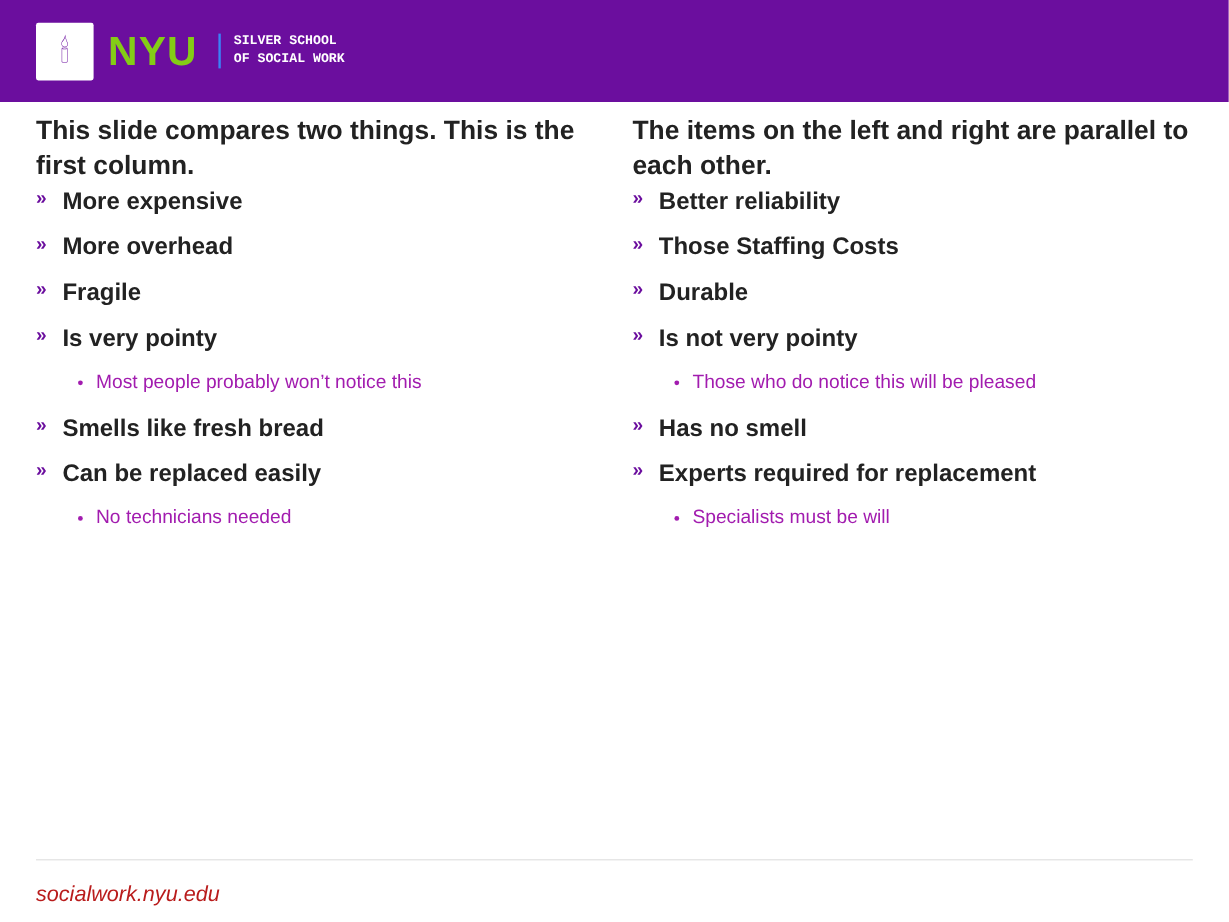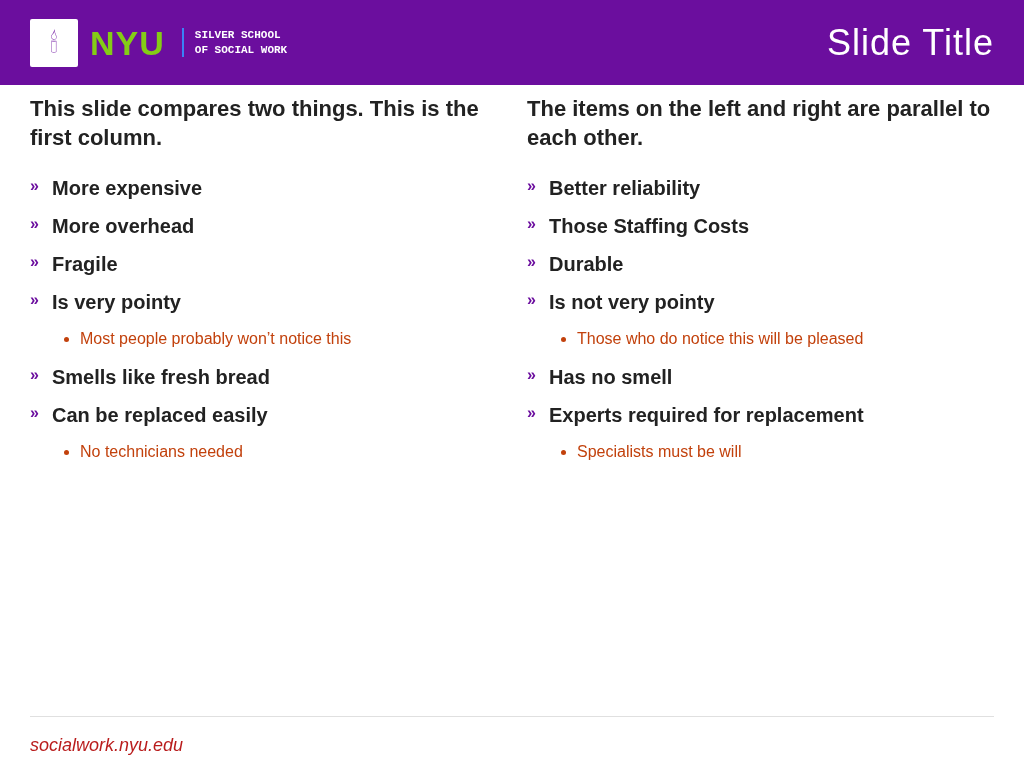--- a/index.html
+++ b/index.html
@@ -83,21 +83,21 @@
       flex: 1;
     }
     .column {
       flex: 1;
     }
     .col-heading {
       font-size: 22px;
       font-weight: 900;
       color: #222;
       line-height: 1.3;
-      margin-bottom: 24px;
+      margin-bottom: 4px;
     }
 
     
     .list {
       list-style: none;
       padding: 0;
     }
     .list-item-bold {
       display: flex;
       align-items: flex-start;
@@ -119,21 +119,21 @@
     }
 
     
     .sub-list {
       list-style: disc;
       padding-left: 50px;
       margin-bottom: 14px;
     }
     .sub-list li {
       font-size: 16px;
-      color: #c2410c;
+      color: #a21caf;
       margin-bottom: 4px;
       line-height: 1.4;
     }
 
     
     .footer {
       padding: 12px 30px;
       margin-top: auto;
     }
     .footer-text {
@@ -167,21 +167,20 @@
     <div class="logo-area">
       <div class="logo-box">
         <span class="torch-icon">🕯</span>
       </div>
       <span class="nyu-text">NYU</span>
       <div class="school-name">
         <span>SILVER SCHOOL</span><br>
         <span>OF SOCIAL WORK</span>
       </div>
     </div>
-    <span class="slide-title-header">Slide Title</span>
   </div>
 
   <div class="main-area">
 
 
     <div class="content">
 
       <div class="column">
         <div class="col-heading">This slide compares two things. This is the first column.</div>
         <ul class="list">

